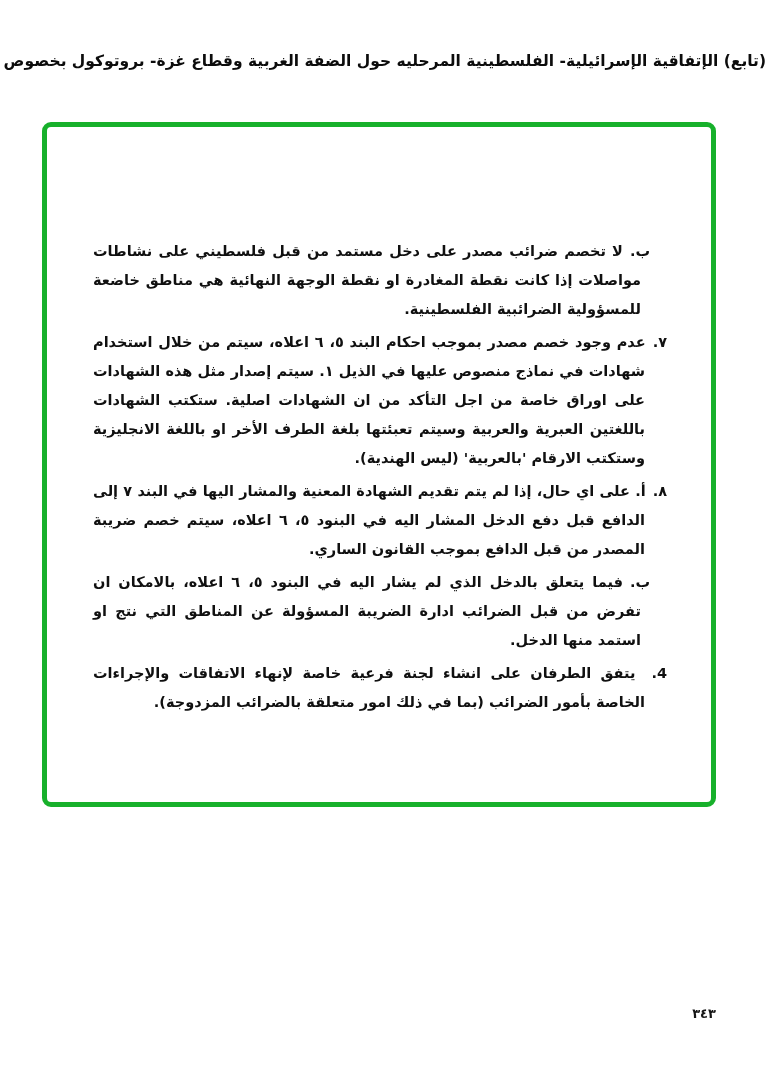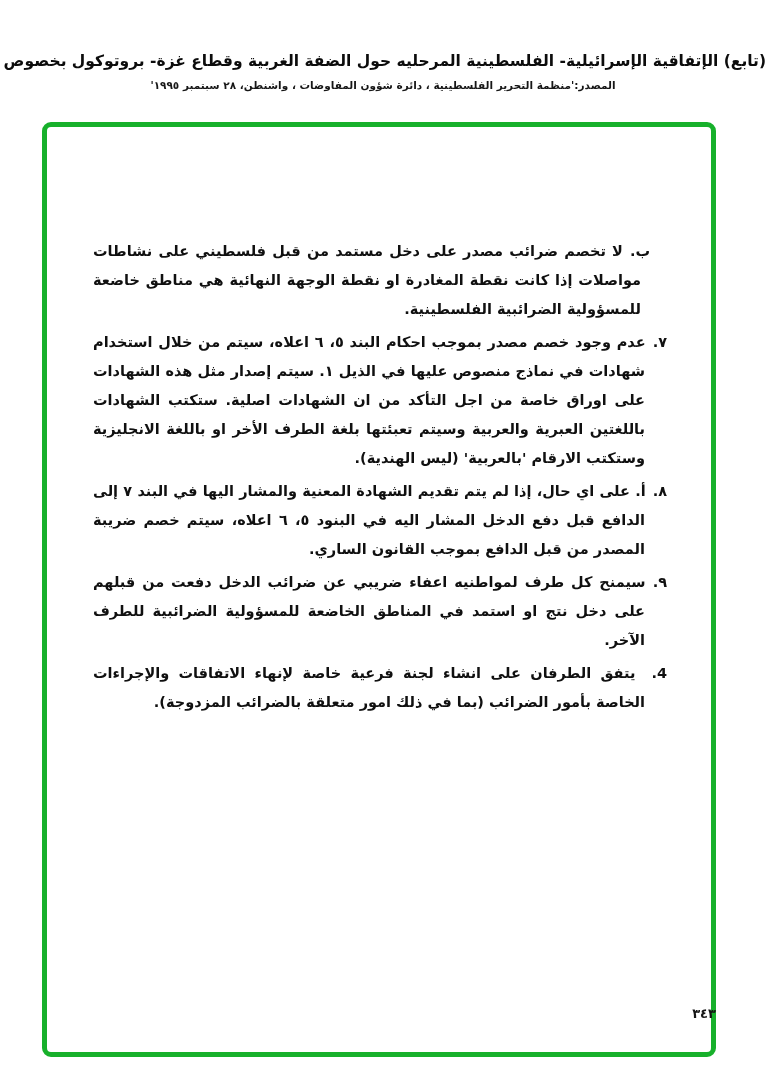--- a/index.html
+++ b/index.html
@@ -34,21 +34,21 @@
     font-weight: bold;
     color: #161616;
     white-space: nowrap;
   }
   
   .highlight-box {
     position: absolute;
     left: 42px;
     top: 122px;
     width: 674px;
-    height: 935px;
+    height: 685px;
     box-sizing: border-box;
     border: 5px solid #17b02b;
     border-radius: 9px;
     background: transparent;
   }
   
   .doc-body {
     position: absolute;
     top: 110px;
     right: 44px;
@@ -85,42 +85,41 @@
     direction: rtl;
   }
 </style>
 </head>
 <body>
 
 <div class="page">
 
   <header class="doc-header">
     <div class="doc-title">(تابع) الإتفاقية الإسرائيلية- الفلسطينية المرحليه حول الضفة الغربية وقطاع غزة- بروتوكول بخصوص العلاقات الاقتصادية</div>
-    <div class="doc-source">المصدر:'منظمة التحرير الفلسطينية ، دائرة شؤون المفاوضات ، واشنطن، ٢٨ سبتمبر ١٩٩٥'</div>
   </header>
 
   <div class="highlight-box" style="border-color: rgb(23, 176, 43);">
     <div class="doc-body">
 
       <div class="para sub">
         <span class="marker">ب.</span><span>لا تخصم ضرائب مصدر على دخل مستمد من قبل فلسطيني على نشاطات مواصلات إذا كانت نقطة المغادرة او نقطة الوجهة النهائية هي مناطق خاضعة للمسؤولية الضرائبية الفلسطينية.</span>
       </div>
 
       <div class="para main">
         <span class="marker">٧.</span><span>عدم وجود خصم مصدر بموجب احكام البند ٥، ٦ اعلاه، سيتم من خلال استخدام شهادات في نماذج منصوص عليها في الذيل ١. سيتم إصدار مثل هذه الشهادات على اوراق خاصة من اجل التأكد من ان الشهادات اصلية. ستكتب الشهادات باللغتين العبرية والعربية وسيتم تعبئتها بلغة الطرف الأخر او باللغة الانجليزية وستكتب الارقام 'بالعربية' (ليس الهندية).</span>
       </div>
 
       <div class="para main">
         <span class="marker">٨.</span><span>أ. على اي حال، إذا لم يتم تقديم الشهادة المعنية والمشار اليها في البند ٧ إلى الدافع قبل دفع الدخل المشار اليه في البنود ٥، ٦ اعلاه، سيتم خصم ضريبة المصدر من قبل الدافع بموجب القانون الساري.</span>
       </div>
 
+      <div class="para sub">
+        <span class="marker">ب.</span><span>فيما يتعلق بالدخل الذي لم يشار اليه في البنود ٥، ٦ اعلاه، بالامكان ان تفرض من قبل الضرائب ادارة الضريبة المسؤولة عن المناطق التي نتج او استمد منها الدخل.</span>
+      </div>
 
-      <div class="para main">
-        <span class="marker">٩.</span><span>سيمنح كل طرف لمواطنيه اعفاء ضريبي عن ضرائب الدخل دفعت من قبلهم على دخل نتج او استمد في المناطق الخاضعة للمسؤولية الضرائبية للطرف الآخر.</span>
-      </div>
 
       <div class="para main wide-gap">
         <span class="marker">4.</span><span>يتفق الطرفان على انشاء لجنة فرعية خاصة لإنهاء الاتفاقات والإجراءات الخاصة بأمور الضرائب (بما في ذلك امور متعلقة بالضرائب المزدوجة).</span>
       </div>
 
     </div>
   </div>
 
   <div class="page-number">٣٤٣</div>
 

